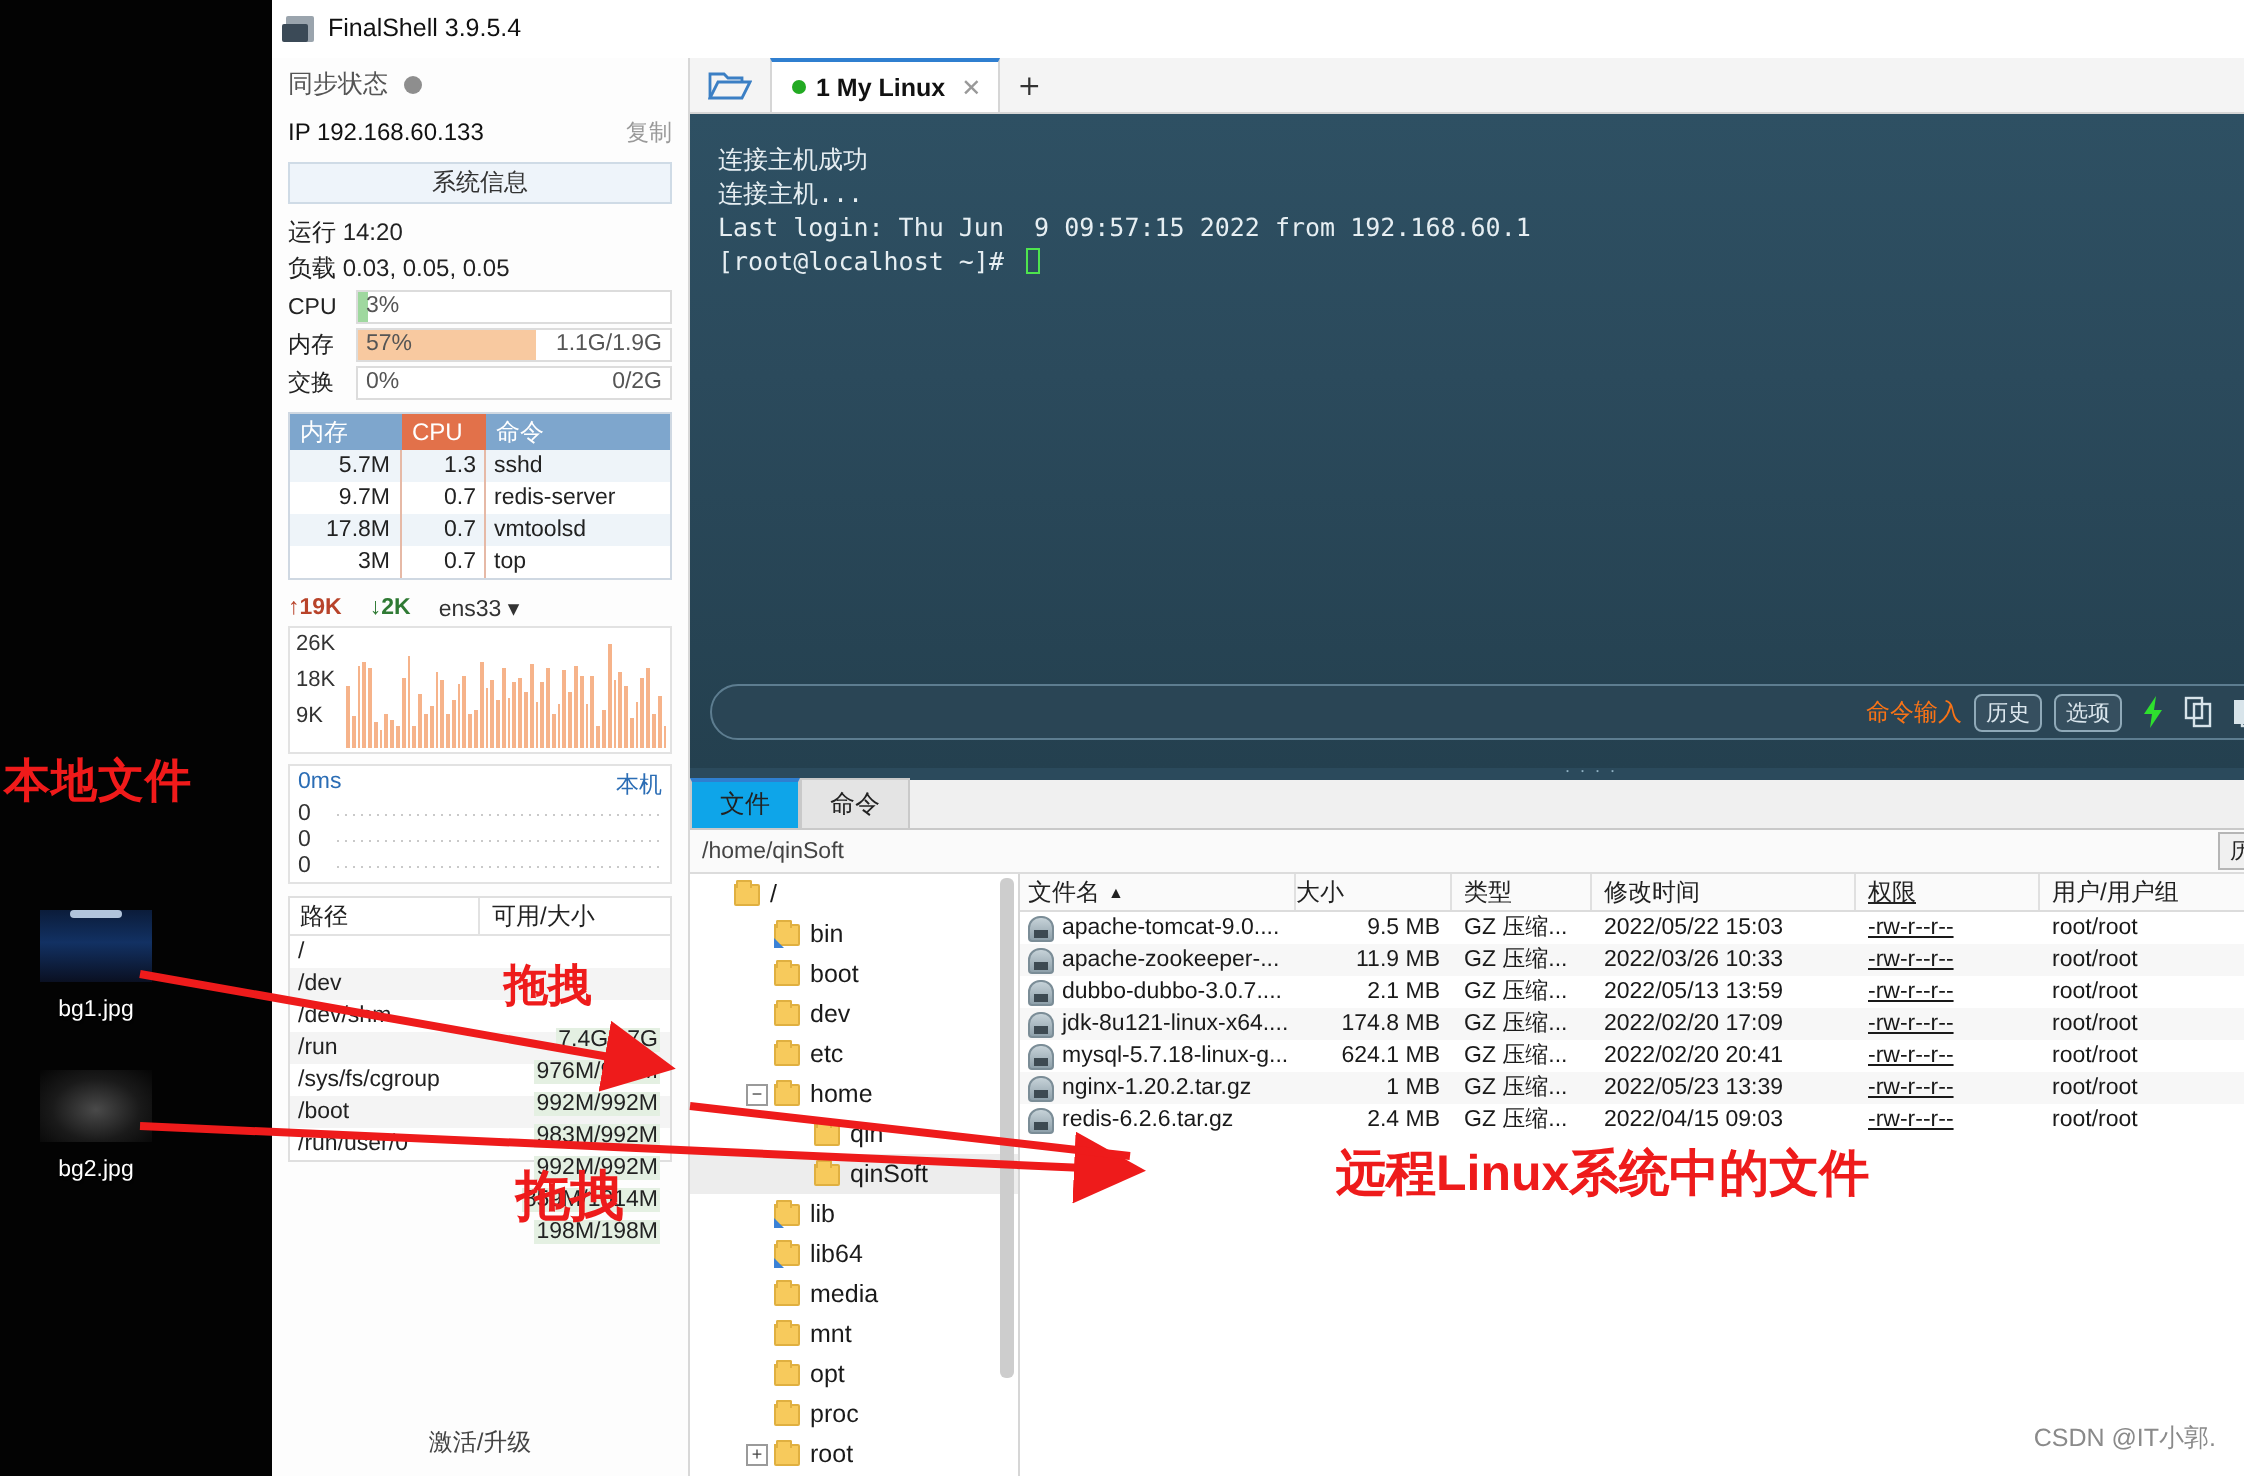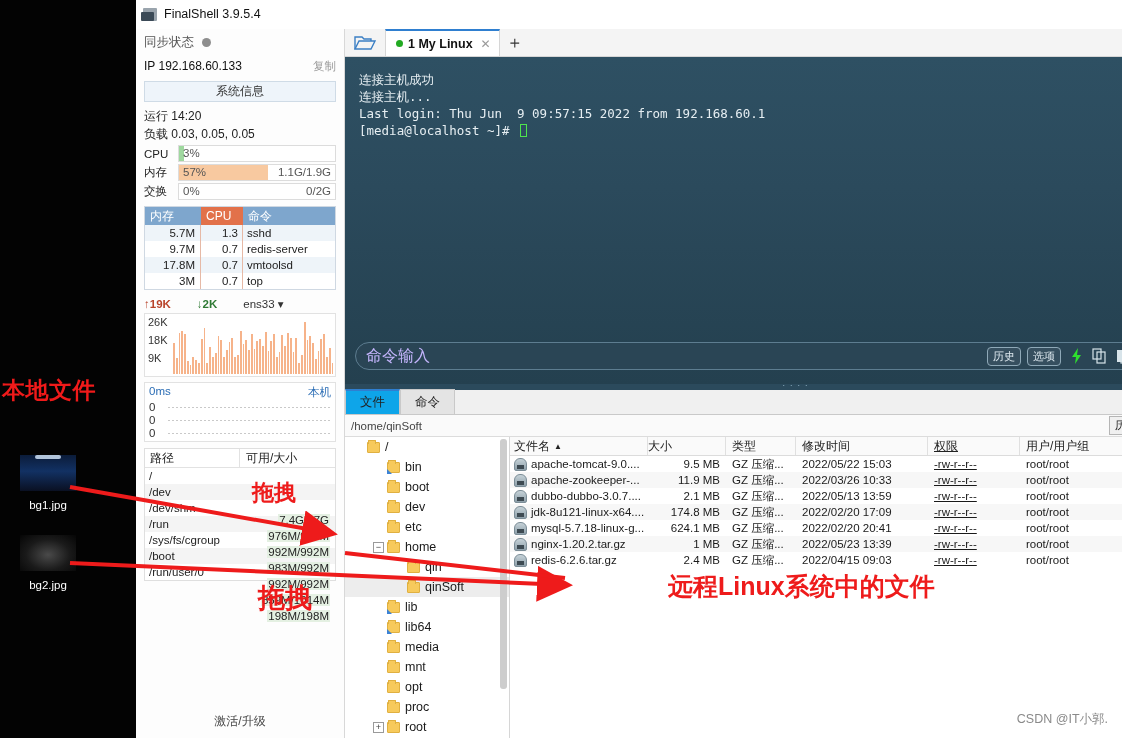--- a/index.html
+++ b/index.html
@@ -103,21 +103,21 @@
   .phead .c3 { flex: 1; background: #7ea6cd; padding-left: 5px; line-height: 18px; }
   .prow { display: flex; height: 16px; font-size: 11.5px; color: #222; background: #fff; }
   .prow:nth-child(odd) { background: #eef4f9; }
   .prow .c1 { width: 56px; text-align: right; padding-right: 5px; line-height: 16px;
               border-right: 1px solid #e6b9a6; }
   .prow .c2 { width: 42px; text-align: right; padding-right: 4px; line-height: 16px;
               border-right: 1px solid #e6b9a6; }
   .prow .c3 { flex: 1; padding-left: 4px; line-height: 16px; }
 
   
-  .netbar { margin: 7px 8px 0 8px; display: flex; align-items: center; gap: 26px; font-size: 11.5px; }
+  .netbar { margin: 7px 8px 0 8px; display: flex; align-items: center; gap: 14px; font-size: 11.5px; }
   .up { color: #b8432a; font-weight: bold; }
   .down { color: #2f7a34; font-weight: bold; }
   .iface { color: #333; }
   .netchart {
     position: relative; margin: 2px 8px 0 8px; height: 64px;
     background: #fff; border: 1px solid #e2e2e2;
   }
   .netchart .ylab {
     position: absolute; left: 3px; font-size: 11px; color: #333;
   }
@@ -184,21 +184,21 @@
     font-size: 12.5px; color: #e6eef2; line-height: 17px; white-space: pre;
   }
   .cursor { display: inline-block; width: 7px; height: 13px;
             border: 1px solid #4ee44e; vertical-align: -2px; margin-left: 3px; }
 
   #cmdbar {
     position: absolute; left: 10px; right: 10px; bottom: 14px; height: 28px;
     background: #2a4555; border: 1px solid #5d7d90; border-radius: 14px;
     display: flex; align-items: center; padding: 0 10px;
   }
-  #cmdbar .ph { font-size: 16px; color: #c4b5fd; flex: 1; }
+  #cmdbar .ph { font-size: 12px; color: #f97316; flex: 1; text-align: right; }
   .pillbtn {
     border: 1px solid #8fa9b8; border-radius: 4px; color: #dce7ee;
     font-size: 11px; padding: 1px 5px; margin-left: 6px; background: rgba(255,255,255,.06);
   }
   .ticon { margin-left: 9px; display:flex; align-items:center; }
 
   .splitter { height: 6px; background: #2b4a5c; position: relative; }
   .splitter::after {
     content: "· · · ·"; position: absolute; left: 50%; top: -4px; transform: translateX(-50%);
     color: #8fb0c2; font-size: 9px; letter-spacing: 1px;
@@ -547,21 +547,21 @@
                 <rect x="1" y="10.6" width="14" height="2.4" fill="#7a7a7a"></rect>
               </svg>
             </span>
           </div>
         </div>
 
         <div id="terminal">
           <div class="line">连接主机成功</div>
           <div class="line">连接主机...</div>
           <div class="line">Last login: Thu Jun  9 09:57:15 2022 from 192.168.60.1</div>
-          <div class="line"><span>[media@localhost ~]# </span><span class="cursor"></span></div>
+          <div class="line"><span>[root@localhost ~]# </span><span class="cursor"></span></div>
 
           <div id="cmdbar">
             <span class="ph">命令输入</span>
             <span class="pillbtn">历史</span>
             <span class="pillbtn">选项</span>
             <span class="ticon">
               <svg width="13" height="16" viewBox="0 0 13 16">
                   <path d="M8 0 L2 9 L6 9 L5 16 L11 7 L7 7 Z" fill="#2ee02e"></path>
                 </svg>
             </span>

